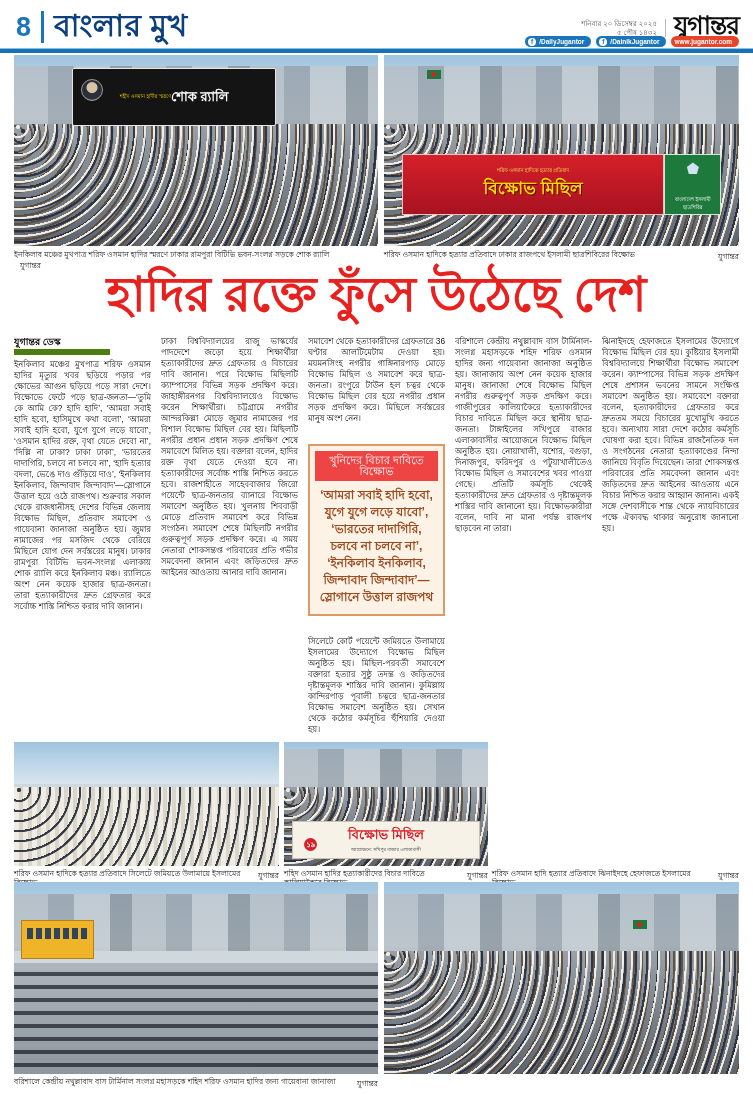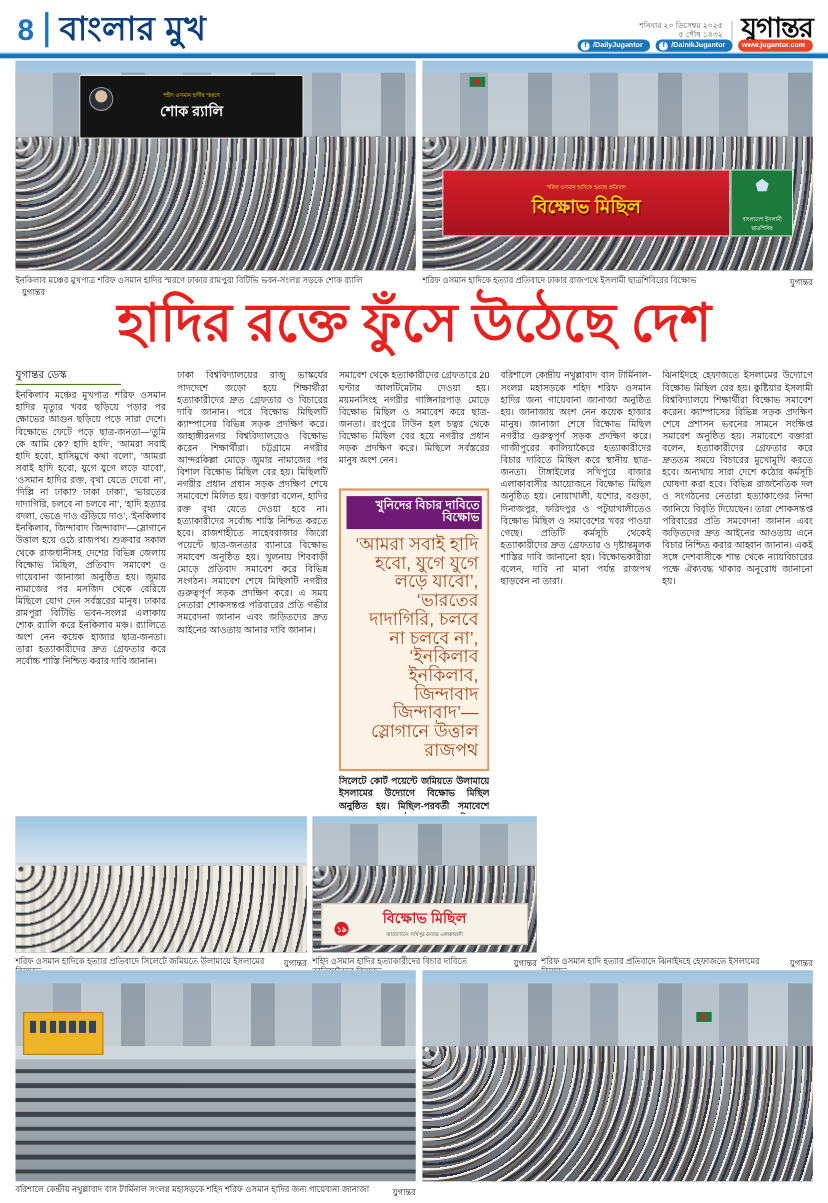--- a/index.html
+++ b/index.html
@@ -40,21 +40,21 @@
       linear-gradient(180deg,#cfccc2,#8e8c84); }
   .rows { position:absolute; left:0; right:0; bottom:0; height:58%;
     background:
       repeating-linear-gradient(180deg, rgba(25,30,40,0) 0 9px, rgba(25,30,40,.72) 9px 13px),
       linear-gradient(180deg,#aeb6bd,#8f979e); }
   .flag { position:absolute; width:14px; height:9px; background:#1e7a3c; }
   .flag::after { content:""; position:absolute; left:4px; top:2px; width:5px; height:5px; border-radius:50%; background:#d5202a; }
 
   
   .banner-black { position:absolute; left:16%; top:7%; width:56%; height:30%; background:#141414; border:1px solid #e6e6e6;
-    color:#fff; display:flex; flex-direction:column; align-items:center; justify-content:center; text-align:center; border-radius:2px; }
+    color:#fff; display:flex; flex-direction:row; align-items:center; justify-content:center; text-align:center; border-radius:2px; }
   .banner-black .b-small { font-size:5px; color:#ffd900; }
   .banner-black .b-big { font-size:13px; font-weight:800; color:#ffffff; }
   .banner-black .portrait { position:absolute; left:4%; top:18%; width:22px; height:22px; border-radius:50%;
     background:radial-gradient(circle at 50% 38%, #d8c3a5 0 5px, #2b2f3a 6px 11px, #555 12px); border:1px solid #999; }
   .banner-red { position:absolute; left:5%; bottom:16%; width:74%; height:32%; background:linear-gradient(180deg,#d5202a,#a81220);
     border:1px solid #f0c0c0; display:flex; flex-direction:column; align-items:center; justify-content:center; text-align:center; }
   .banner-red .b-small { font-size:5px; color:#ffe14d; }
   .banner-red .b-big { font-size:17px; font-weight:900; color:#ffd900; text-shadow:1px 1px 0 #5e0a10; }
   .banner-green-panel { position:absolute; right:5%; bottom:16%; width:16%; height:32%; background:#1e7a3c; border:1px solid #cfe8d5;
     color:#fff; font-size:5px; display:flex; align-items:flex-end; justify-content:center; text-align:center; padding:2px; }
@@ -78,29 +78,29 @@
   .cap { font-size:7.6px; color:#222; line-height:9px; }
   .credit { font-size:7.6px; color:#222; margin-left:6px; white-space:nowrap; }
 
   
   .headline { position:absolute; left:0; top:262px; width:753px; height:66px; text-align:center;
     font-size:48px; line-height:66px; font-weight:800; color:#e8201e; }
 
   
   .body-wrap { position:absolute; left:14px; top:336px; width:725px; height:404px; display:flex; gap:10px; }
   .col { width:137px; height:404px; overflow:hidden; text-align:justify; font-size:8.3px; line-height:11px; color:#111; }
-  .byline { font-size:9.5px; font-weight:normal; color:#000; border-bottom:1px solid #4d7c0f; padding-bottom:2px; margin-bottom:4px; width:70%; }
+  .byline { font-size:9.5px; font-weight:bold; color:#000; border-bottom:6px solid #4d7c0f; padding-bottom:2px; margin-bottom:4px; width:70%; }
   .col3 { display:flex; flex-direction:column; }
   .t3a { height:108px; overflow:hidden; }
-  .t3b { flex:1; overflow:hidden; margin-top:4px;font-weight:bold; }
+  .t3b { flex:1; overflow:hidden; margin-top:20px; }
 
   
   .qbox { border:2px solid #dd9a66; background:#fcf3e6; padding:5px; }
-  .qbox-header { background:#701a75; color:#fff; font-size:11px; font-weight:700; text-align:right; padding:4px 2px; }
-  .qbox-body { font-size:16px; font-weight:400; color:#9c4a1e; text-align:right; line-height:17px; padding:6px 3px 3px; }
+  .qbox-header { background:#ef4444; color:#fff; font-size:11px; font-weight:400; text-align:center; padding:4px 2px; }
+  .qbox-body { font-size:12px; font-weight:700; color:#9c4a1e; text-align:center; line-height:17px; padding:6px 3px 3px; }
 </style>
 </head>
 <body>
 
 <div class="page">
 
   <div class="mast-left">
     <span class="page-num">8</span>
     <span class="mast-divider"></span>
     <span class="section-title">বাংলার মুখ</span>
@@ -148,37 +148,37 @@
     </div>
     <div class="banner-green-panel">
       <span class="gem"></span>
       <span>বাংলাদেশ ইসলামী ছাত্রশিবির</span>
     </div>
   </div>
   <div class="cap-row" style="left:14px; top:250px; width:364px;flex-direction:column;">
     <span class="cap">ইনকিলাব মঞ্চের মুখপাত্র শরিফ ওসমান হাদির স্মরণে ঢাকার রামপুরা বিটিভি ভবন-সংলগ্ন সড়কে শোক র‍্যালি</span>
     <span class="credit">যুগান্তর</span>
   </div>
-  <div class="cap-row" style="left:384px; top:250px; width:355px;font-family:Liberation Serif, serif;">
+  <div class="cap-row" style="left:384px; top:250px; width:355px;">
     <span class="cap">শরিফ ওসমান হাদিকে হত্যার প্রতিবাদে ঢাকার রাজপথে ইসলামী ছাত্রশিবিরের বিক্ষোভ</span>
     <span class="credit">যুগান্তর</span>
   </div>
 
   <div class="headline">হাদির রক্তে ফুঁসে উঠেছে দেশ</div>
 
   <div class="body-wrap">
     <div class="col">
       <div class="byline">যুগান্তর ডেস্ক</div>
       <span>ইনকিলাব মঞ্চের মুখপাত্র শরিফ ওসমান হাদির মৃত্যুর খবর ছড়িয়ে পড়ার পর ক্ষোভের আগুন ছড়িয়ে পড়ে সারা দেশে। বিক্ষোভে ফেটে পড়ে ছাত্র-জনতা—‘তুমি কে আমি কে? হাদি হাদি’, ‘আমরা সবাই হাদি হবো, হাসিমুখে কথা বলো’, ‘আমরা সবাই হাদি হবো, যুগে যুগে লড়ে যাবো’, ‘ওসমান হাদির রক্ত, বৃথা যেতে দেবো না’, ‘দিল্লি না ঢাকা? ঢাকা ঢাকা’, ‘ভারতের দাদাগিরি, চলবে না চলবে না’, ‘হাদি হত্যার বদলা, ভেঙে দাও গুঁড়িয়ে দাও’, ‘ইনকিলাব ইনকিলাব, জিন্দাবাদ জিন্দাবাদ’—স্লোগানে উত্তাল হয়ে ওঠে রাজপথ। শুক্রবার সকাল থেকে রাজধানীসহ দেশের বিভিন্ন জেলায় বিক্ষোভ মিছিল, প্রতিবাদ সমাবেশ ও গায়েবানা জানাজা অনুষ্ঠিত হয়। জুমার নামাজের পর মসজিদ থেকে বেরিয়ে মিছিলে যোগ দেন সর্বস্তরের মানুষ। ঢাকার রামপুরা বিটিভি ভবন-সংলগ্ন এলাকায় শোক র‍্যালি করে ইনকিলাব মঞ্চ। র‍্যালিতে অংশ নেন কয়েক হাজার ছাত্র-জনতা। তারা হত্যাকারীদের দ্রুত গ্রেফতার করে সর্বোচ্চ শাস্তি নিশ্চিত করার দাবি জানান।</span>
     </div>
     <div class="col">
       <span>ঢাকা বিশ্ববিদ্যালয়ের রাজু ভাস্কর্যের পাদদেশে জড়ো হয়ে শিক্ষার্থীরা হত্যাকারীদের দ্রুত গ্রেফতার ও বিচারের দাবি জানান। পরে বিক্ষোভ মিছিলটি ক্যাম্পাসের বিভিন্ন সড়ক প্রদক্ষিণ করে। জাহাঙ্গীরনগর বিশ্ববিদ্যালয়েও বিক্ষোভ করেন শিক্ষার্থীরা। চট্টগ্রামে নগরীর আন্দরকিল্লা মোড়ে জুমার নামাজের পর বিশাল বিক্ষোভ মিছিল বের হয়। মিছিলটি নগরীর প্রধান প্রধান সড়ক প্রদক্ষিণ শেষে সমাবেশে মিলিত হয়। বক্তারা বলেন, হাদির রক্ত বৃথা যেতে দেওয়া হবে না। হত্যাকারীদের সর্বোচ্চ শাস্তি নিশ্চিত করতে হবে। রাজশাহীতে সাহেববাজার জিরো পয়েন্টে ছাত্র-জনতার ব্যানারে বিক্ষোভ সমাবেশ অনুষ্ঠিত হয়। খুলনায় শিববাড়ী মোড়ে প্রতিবাদ সমাবেশ করে বিভিন্ন সংগঠন। সমাবেশ শেষে মিছিলটি নগরীর গুরুত্বপূর্ণ সড়ক প্রদক্ষিণ করে। এ সময় নেতারা শোকসন্তপ্ত পরিবারের প্রতি গভীর সমবেদনা জানান এবং জড়িতদের দ্রুত আইনের আওতায় আনার দাবি জানান।</span>
     </div>
     <div class="col col3">
-      <div class="t3a">সমাবেশ থেকে হত্যাকারীদের গ্রেফতারে 20 ঘণ্টার আলটিমেটাম দেওয়া হয়। ময়মনসিংহ নগরীর গাঙ্গিনারপাড় মোড়ে বিক্ষোভ মিছিল ও সমাবেশ করে ছাত্র-জনতা। রংপুরে টাউন হল চত্বর থেকে বিক্ষোভ মিছিল বের হয়ে নগরীর প্রধান সড়ক প্রদক্ষিণ করে। মিছিলে সর্বস্তরের মানুষ অংশ নেন।</div>
+      <div class="t3a">সমাবেশ থেকে হত্যাকারীদের গ্রেফতারে 36 ঘণ্টার আলটিমেটাম দেওয়া হয়। ময়মনসিংহ নগরীর গাঙ্গিনারপাড় মোড়ে বিক্ষোভ মিছিল ও সমাবেশ করে ছাত্র-জনতা। রংপুরে টাউন হল চত্বর থেকে বিক্ষোভ মিছিল বের হয়ে নগরীর প্রধান সড়ক প্রদক্ষিণ করে। মিছিলে সর্বস্তরের মানুষ অংশ নেন।</div>
       <div class="qbox">
         <div class="qbox-header">খুনিদের বিচার দাবিতে বিক্ষোভ</div>
         <div class="qbox-body">‘আমরা সবাই হাদি হবো, যুগে যুগে লড়ে যাবো’, ‘ভারতের দাদাগিরি, চলবে না চলবে না’, ‘ইনকিলাব ইনকিলাব, জিন্দাবাদ জিন্দাবাদ’— স্লোগানে উত্তাল রাজপথ</div>
       </div>
       <div class="t3b">সিলেটে কোর্ট পয়েন্টে জমিয়তে উলামায়ে ইসলামের উদ্যোগে বিক্ষোভ মিছিল অনুষ্ঠিত হয়। মিছিল-পরবর্তী সমাবেশে বক্তারা হত্যার সুষ্ঠু তদন্ত ও জড়িতদের দৃষ্টান্তমূলক শাস্তির দাবি জানান। কুমিল্লায় কান্দিরপাড় পূবালী চত্বরে ছাত্র-জনতার বিক্ষোভ সমাবেশ অনুষ্ঠিত হয়। সেখান থেকে কঠোর কর্মসূচির হুঁশিয়ারি দেওয়া হয়।</div>
     </div>
     <div class="col">
       <span>বরিশালে কেন্দ্রীয় নথুল্লাবাদ বাস টার্মিনাল-সংলগ্ন মহাসড়কে শহিদ শরিফ ওসমান হাদির জন্য গায়েবানা জানাজা অনুষ্ঠিত হয়। জানাজায় অংশ নেন কয়েক হাজার মানুষ। জানাজা শেষে বিক্ষোভ মিছিল নগরীর গুরুত্বপূর্ণ সড়ক প্রদক্ষিণ করে। গাজীপুরের কালিয়াকৈরে হত্যাকারীদের বিচার দাবিতে মিছিল করে স্থানীয় ছাত্র-জনতা। টাঙ্গাইলের সখিপুরে বাজার এলাকাবাসীর আয়োজনে বিক্ষোভ মিছিল অনুষ্ঠিত হয়। নোয়াখালী, যশোর, বগুড়া, দিনাজপুর, ফরিদপুর ও পটুয়াখালীতেও বিক্ষোভ মিছিল ও সমাবেশের খবর পাওয়া গেছে। প্রতিটি কর্মসূচি থেকেই হত্যাকারীদের দ্রুত গ্রেফতার ও দৃষ্টান্তমূলক শাস্তির দাবি জানানো হয়। বিক্ষোভকারীরা বলেন, দাবি না মানা পর্যন্ত রাজপথ ছাড়বেন না তারা।</span>
     </div>
     <div class="col">

